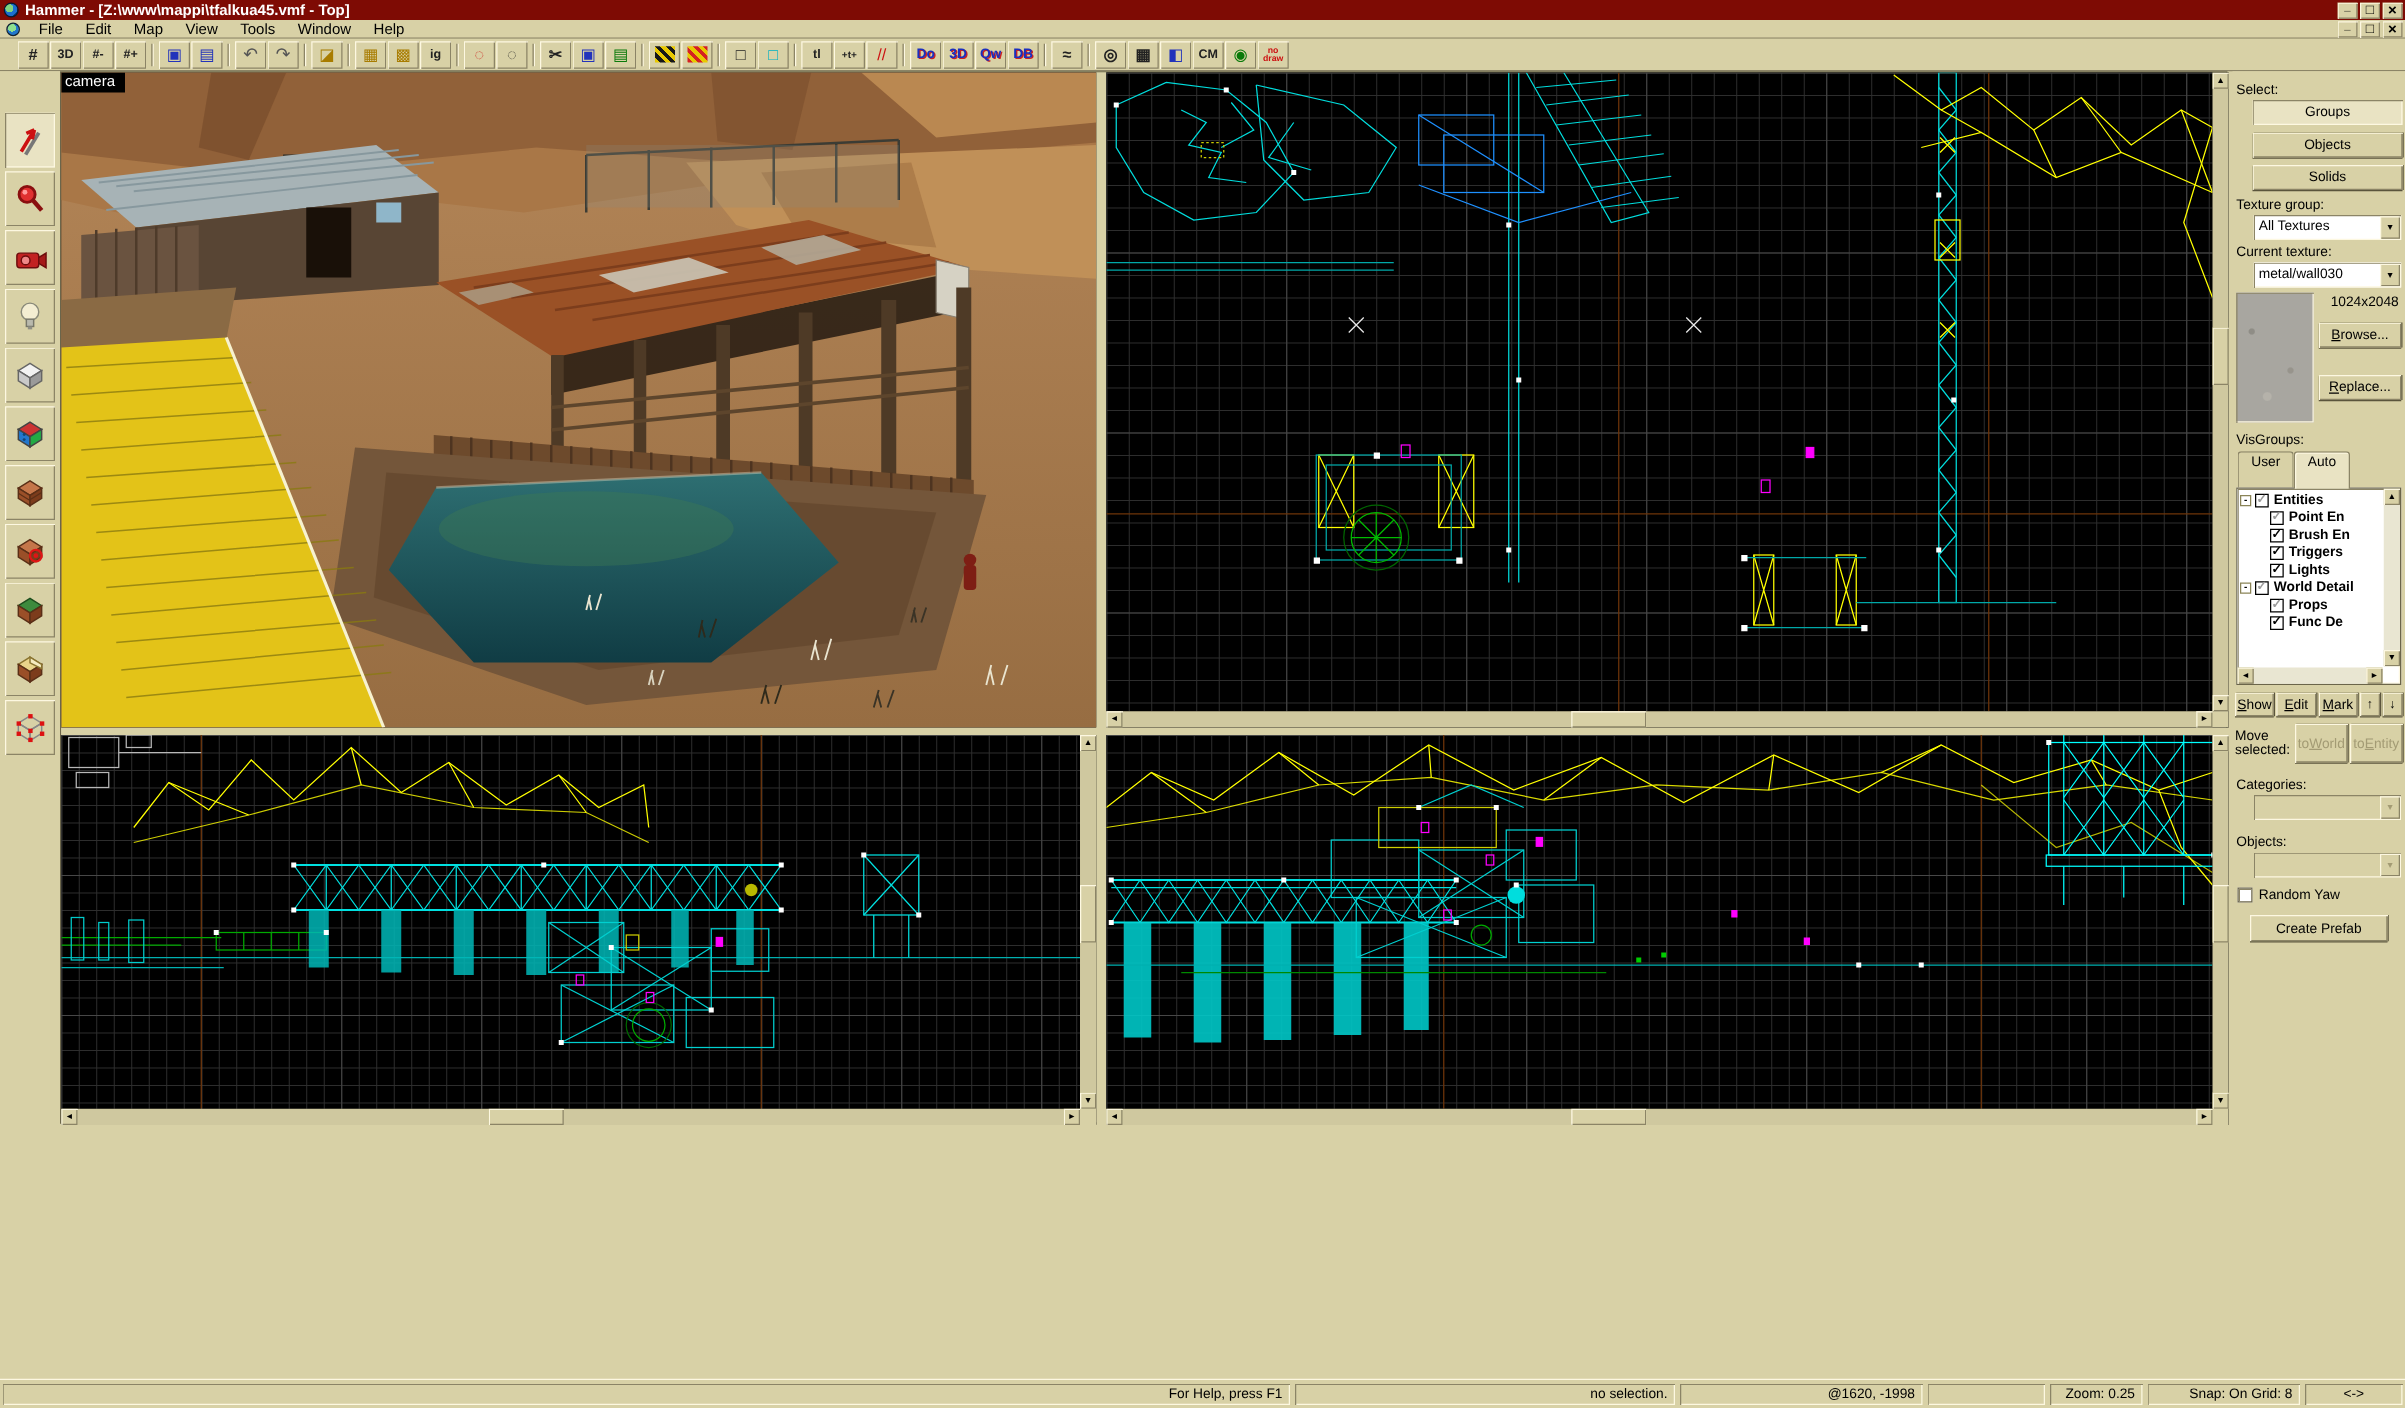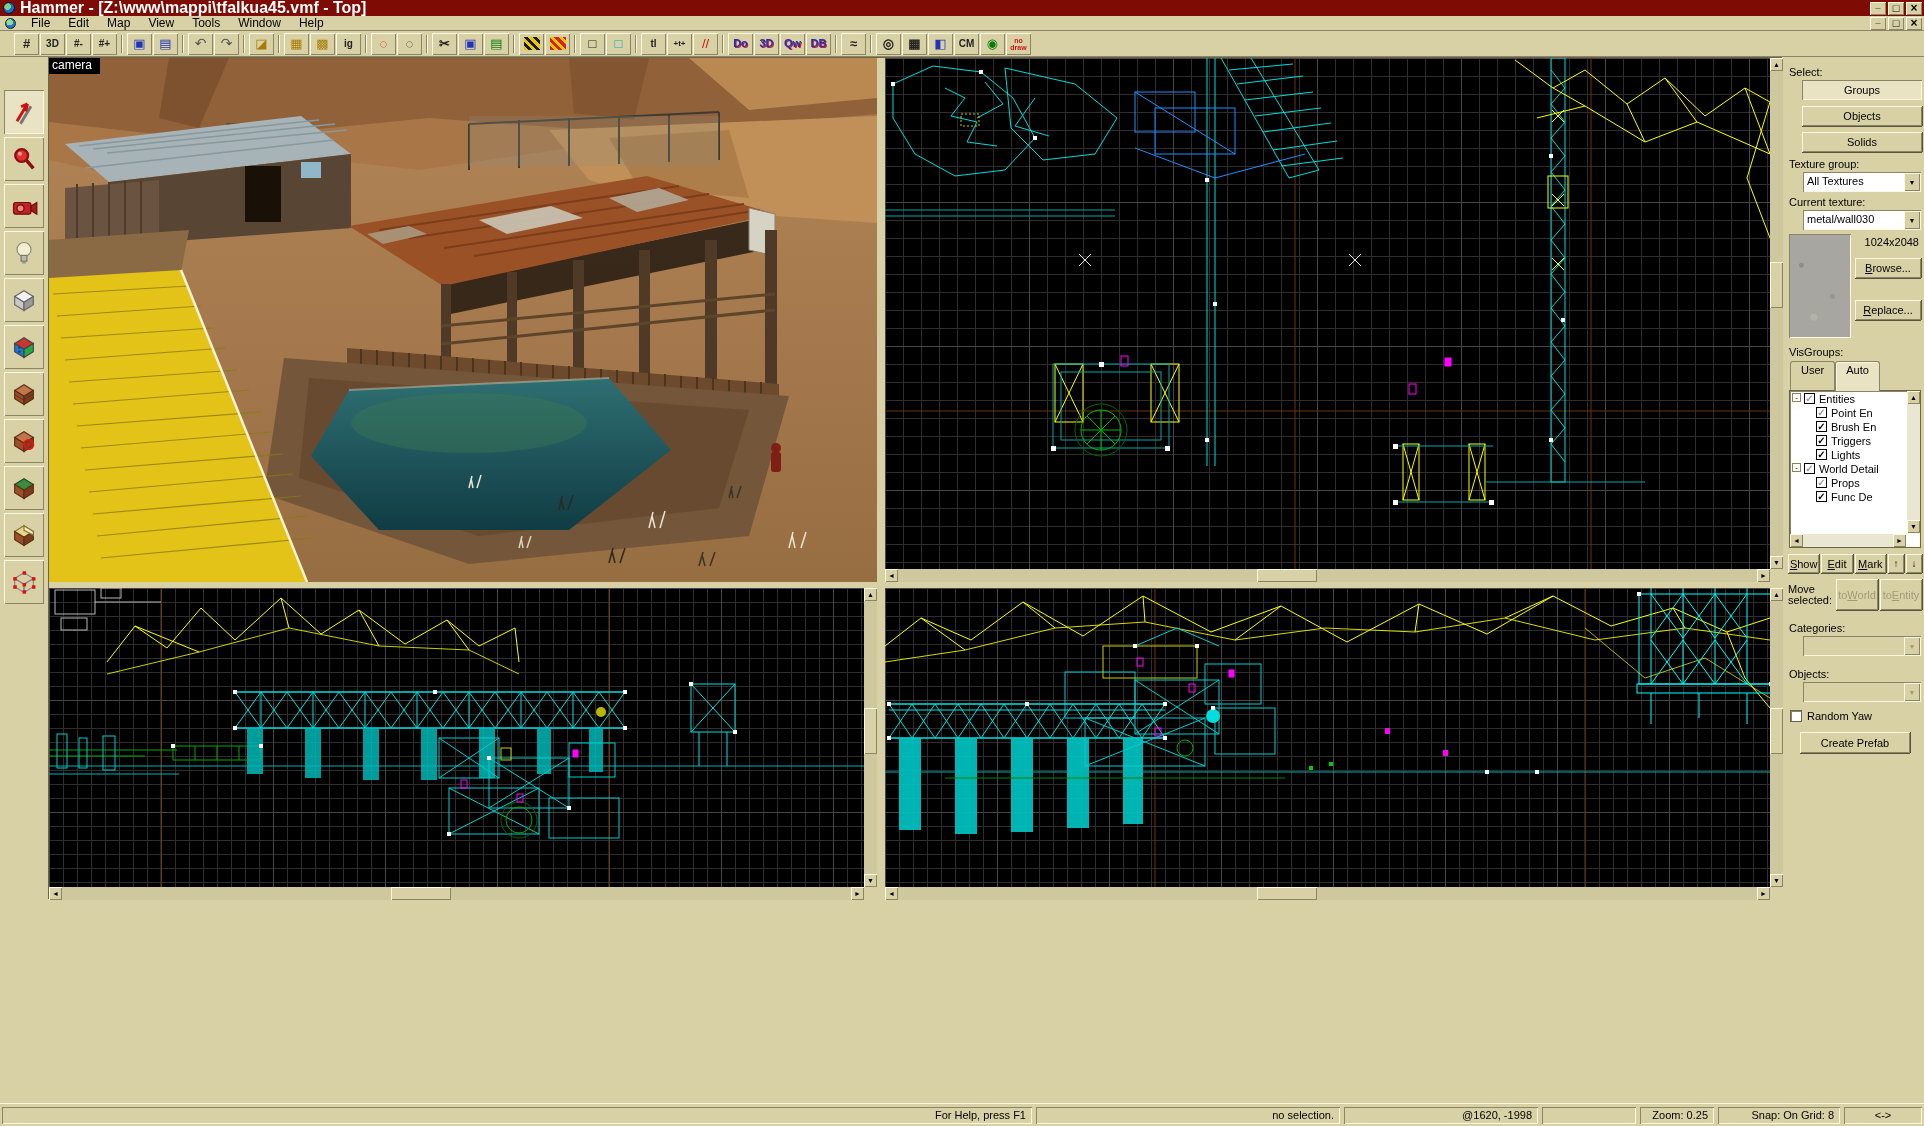--- a/index.html
+++ b/index.html
@@ -9,21 +9,21 @@
   *{margin:0;padding:0;box-sizing:border-box;font-family:"Liberation Sans",sans-serif;}
   html,body{width:1924px;height:1126px;overflow:hidden;}
   body{background:var(--face);position:relative;font-size:11px;color:#000;}
 
   
   .titlebar{position:absolute;left:0;top:0;width:1924px;height:16px;background:var(--title);
     display:flex;align-items:center;color:#fff;padding-left:3px;}
   .app-icon{width:12px;height:12px;border-radius:50%;
     background:radial-gradient(circle at 35% 35%,#7fd37f 0 35%,#1c6fce 36% 70%,#0d3d7a 71%);
     border:1px solid #031c33;margin-right:5px;flex:0 0 auto;}
-  .title-text{font-weight:bold;font-size:16px;white-space:nowrap;}
+  .title-text{font-weight:bold;font-size:12px;white-space:nowrap;}
   .winbtns{margin-left:auto;display:flex;gap:2px;padding-right:2px;}
   .wbtn{width:16px;height:13px;background:var(--face);display:flex;align-items:center;justify-content:center;
     font-size:9px;line-height:9px;color:#000;
     box-shadow:inset 1px 1px 0 var(--hl),inset -1px -1px 0 var(--sh);}
   .wbtn.min::before{content:"_";font-weight:bold;margin-top:-6px;}
   .wbtn.max::before{content:"□";font-size:11px;}
   .wbtn.close::before{content:"×";font-size:12px;font-weight:bold;}
 
   
   .menubar{position:absolute;left:0;top:16px;width:1924px;height:15px;background:var(--face);
@@ -131,21 +131,21 @@
   .tex-size{margin:2px 2px 10px 0;}
   .texcol .btn{width:66px;margin-bottom:22px;}
   .tabs{display:flex;margin:2px 0 0 2px;}
   .tab{padding:2px 10px 15px 10px;border:1px solid var(--sh);border-bottom:none;background:var(--face);
     border-radius:3px 3px 0 0;position:relative;top:1px;}
   .tab.active{background:var(--face-l);font-weight:normal;z-index:2;
     box-shadow:inset 1px 1px 0 var(--hl);}
   .tree{height:158px;background:var(--win);position:relative;margin:0 1px;
     box-shadow:inset 1px 1px 0 var(--sh),inset -1px -1px 0 var(--hl);border:1px solid #6b654a;}
   .tree-rows{position:absolute;left:2px;top:2px;right:14px;bottom:14px;overflow:hidden;}
-  .trow{display:flex;height:14px;white-space:nowrap;}
+  .trow{display:flex;align-items:center;height:14px;white-space:nowrap;font-weight:bold;}
   .trow.lvl1{padding-left:24px;}
   .texp{width:9px;height:9px;border:1px solid #8a8457;margin-right:3px;position:relative;flex:0 0 auto;
     display:flex;align-items:center;justify-content:center;font-size:8px;line-height:8px;}
   .texp::before{content:"-";}
   .trow:not(.exp) .texp{visibility:hidden;width:0;margin:0;border:none;}
   .tchk{width:11px;height:11px;border:1px solid #000;background:#fff;margin-right:4px;flex:0 0 auto;
     display:flex;align-items:center;justify-content:center;font-size:10px;line-height:10px;}
   .tchk::before{content:"✓";font-weight:bold;}
   .trow.gray .tchk::before{color:#9a9a9a;}
   .trow.on .tchk::before{color:#000;}

